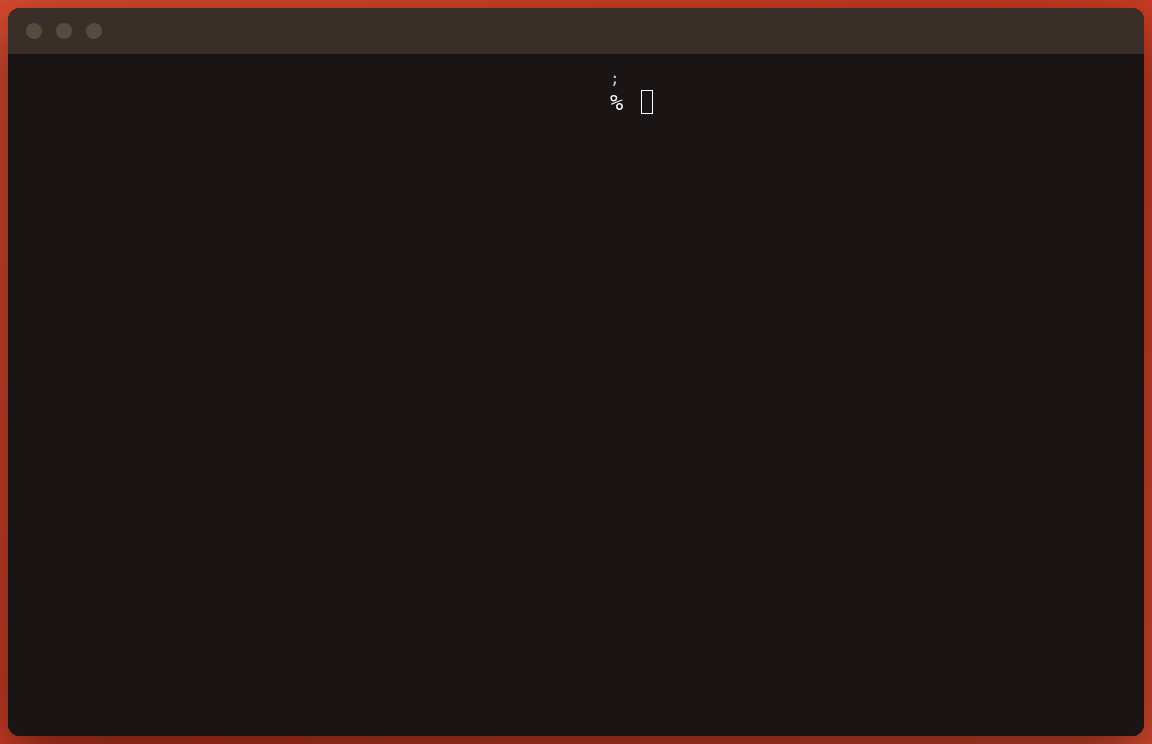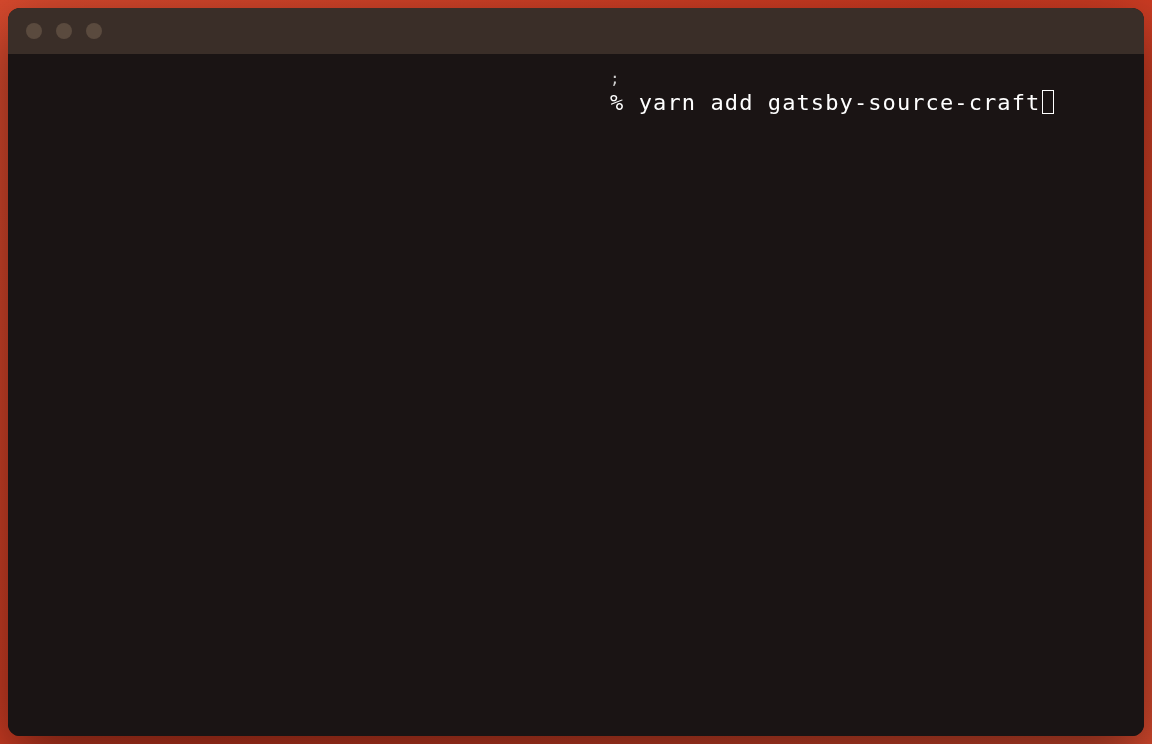--- a/index.html
+++ b/index.html
@@ -109,16 +109,16 @@
   <div class="titlebar">
     <div class="traffic-light"></div>
     <div class="traffic-light"></div>
     <div class="traffic-light"></div>
   </div>
   <div class="terminal-content">
     <div class="line-wrapper">
       <div class="terminal-line artifact-line">
         <span class="artifact-mark">;</span>
       </div>
-      <div class="terminal-line"><span class="prompt-symbol">%</span><span> </span><span class="command-text">yarn add gatsby-source-craft</span><span class="cursor-block"></span></div>
+      <div class="terminal-line"><span class="prompt-symbol">%</span><span> </span><span class="cursor-block"></span></div>
     </div>
   </div>
 </div>
 
 </body></html>

